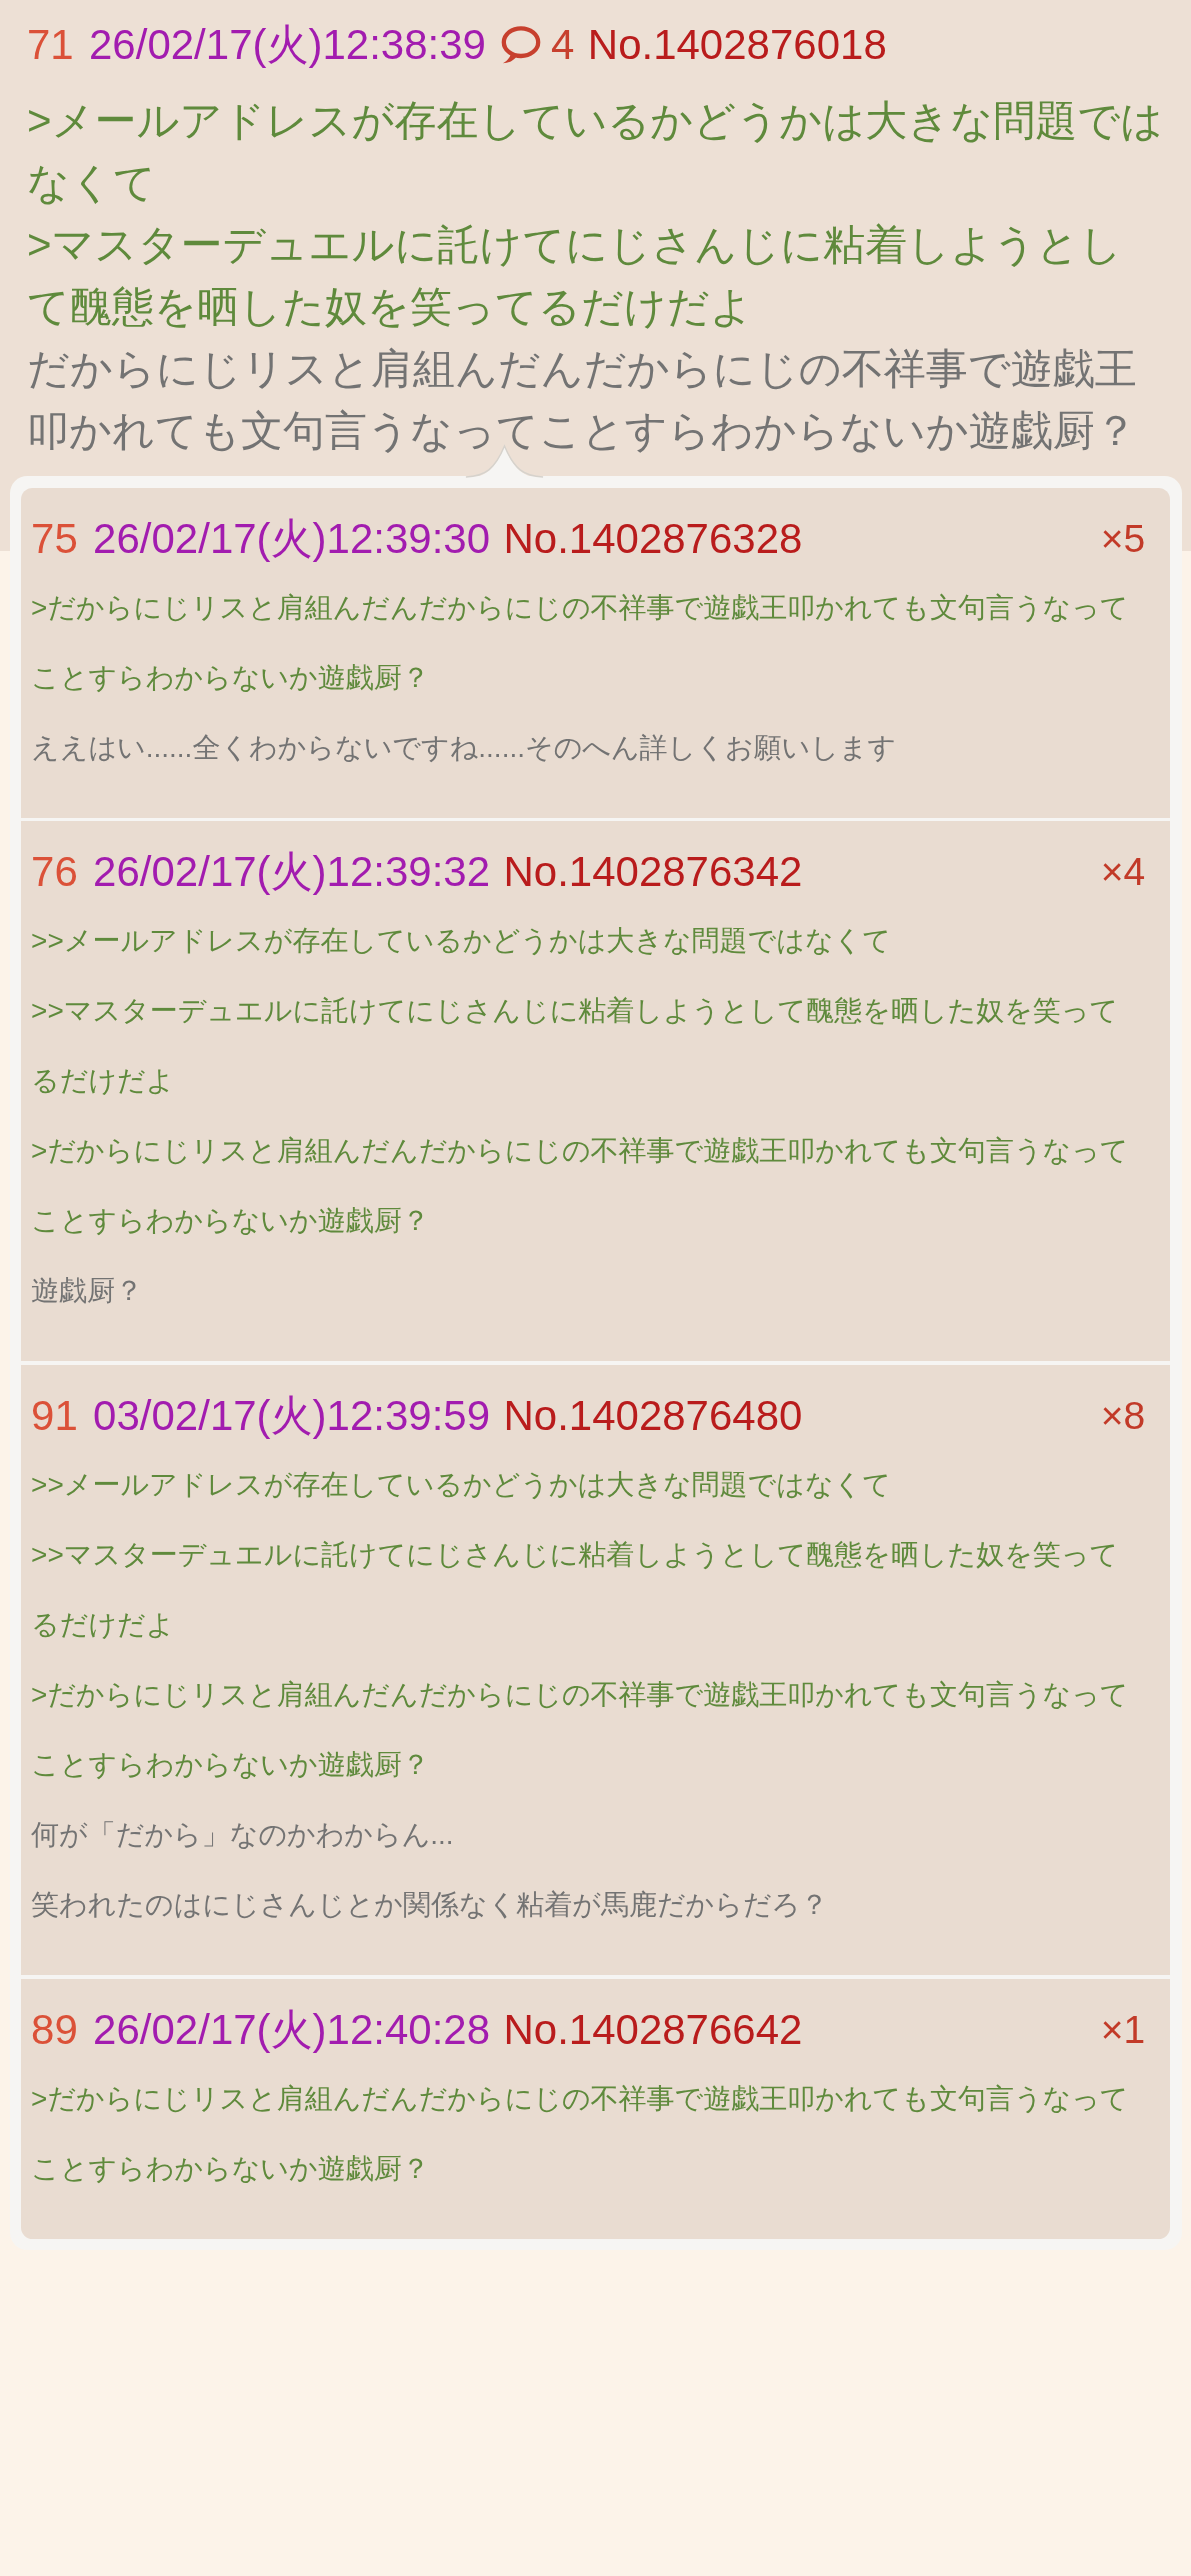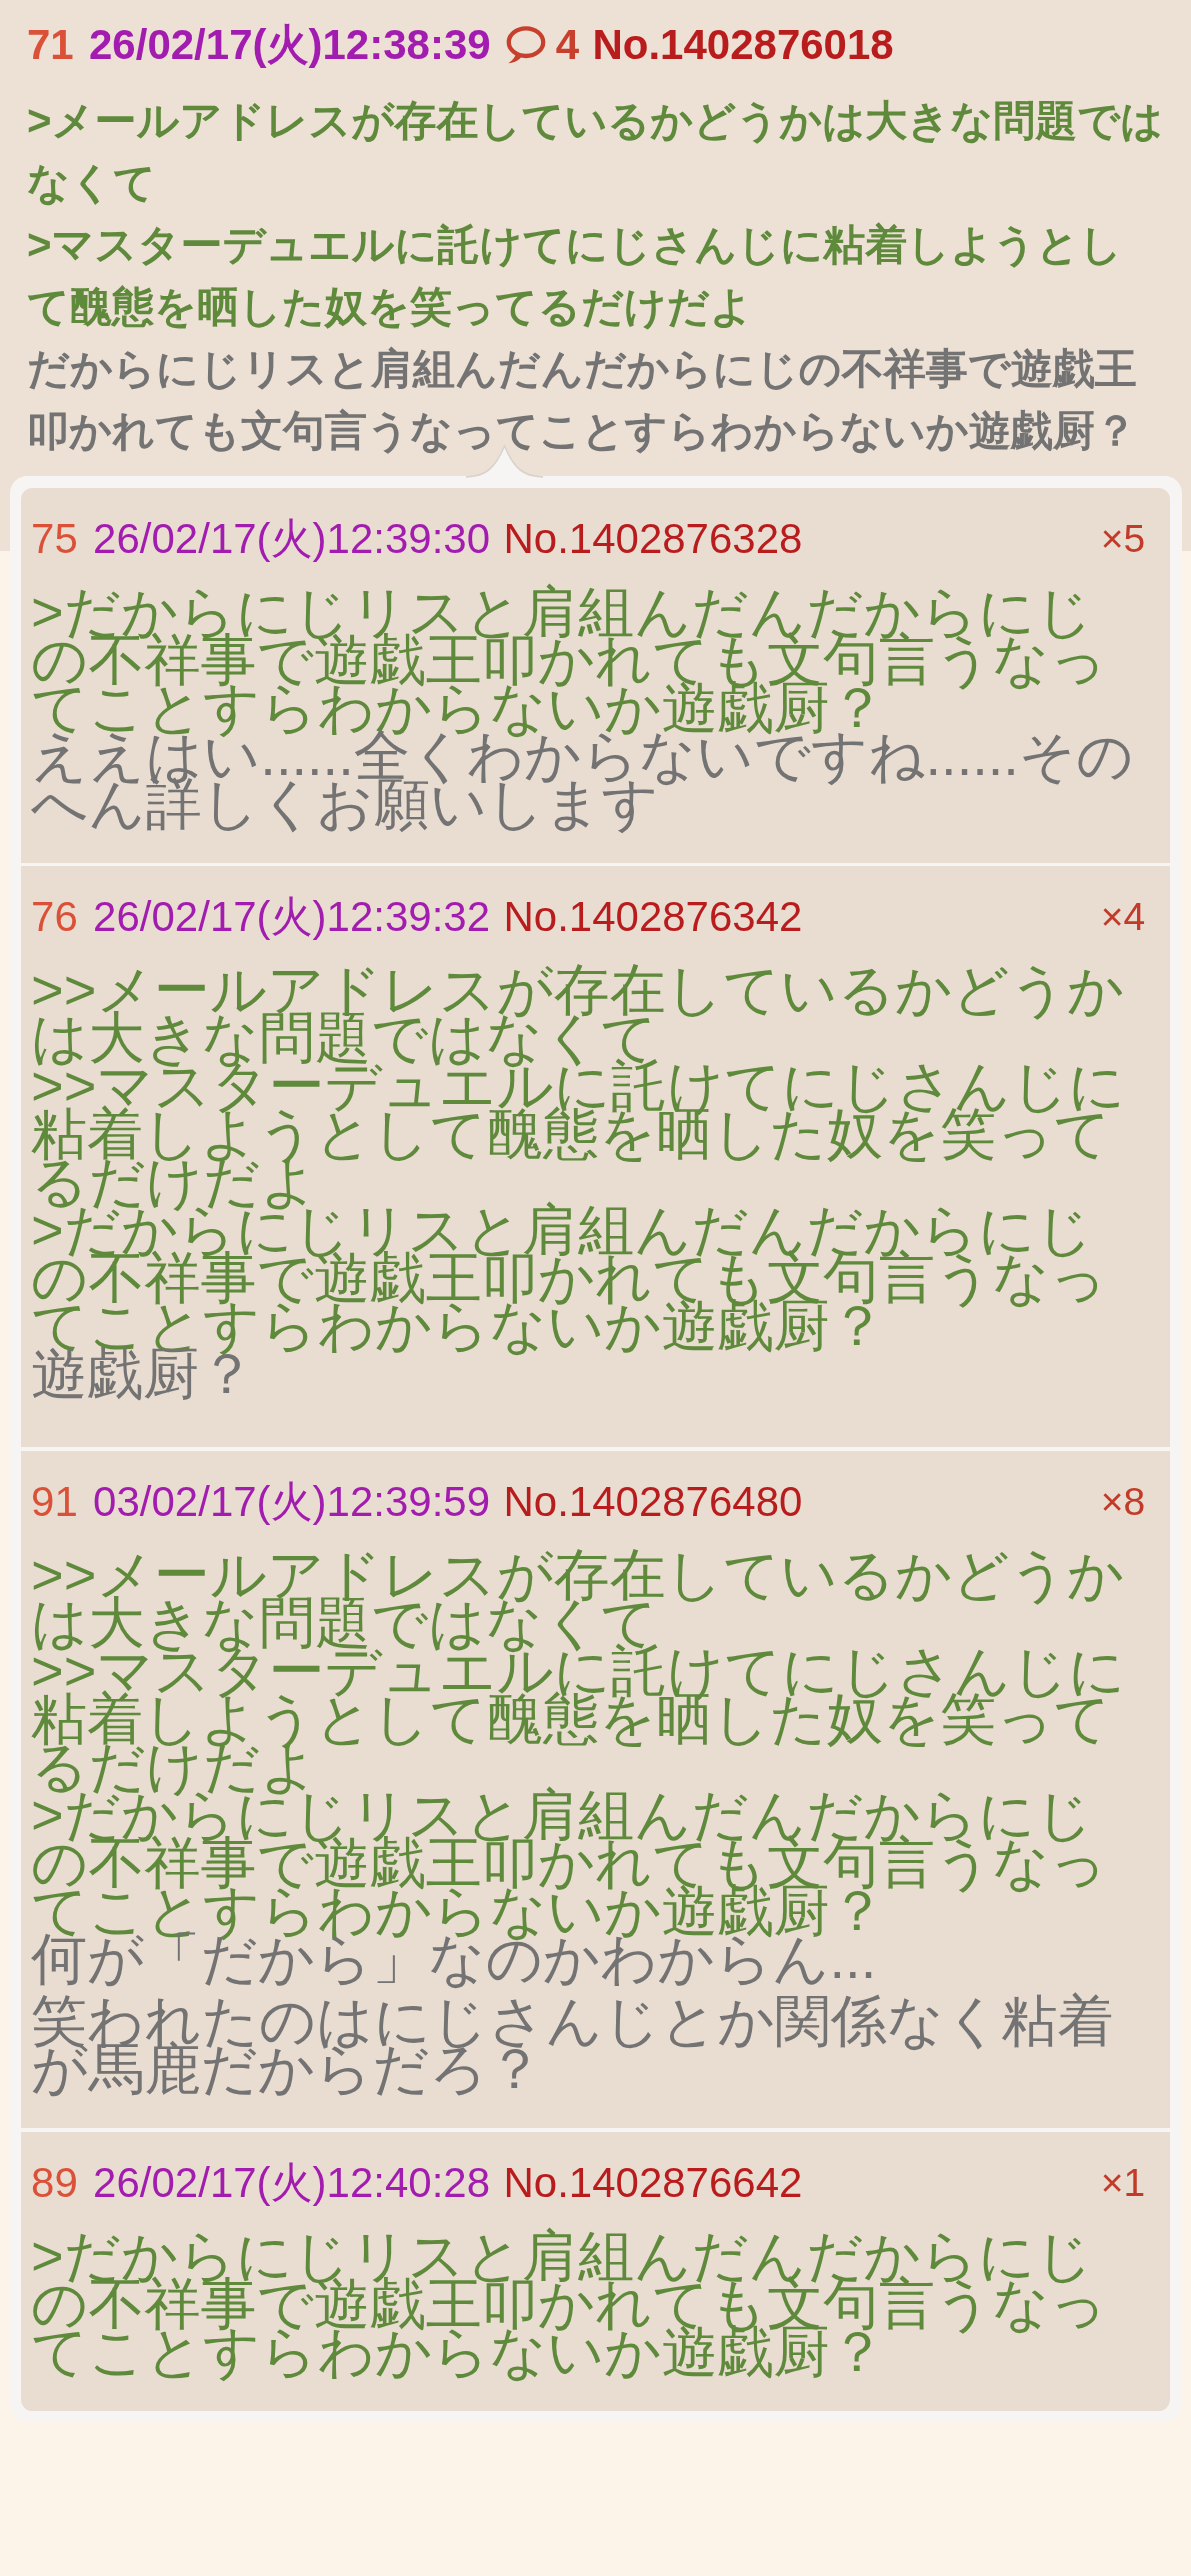--- a/index.html
+++ b/index.html
@@ -6,21 +6,21 @@
   body{
     width:1191px;height:2576px;position:relative;overflow:hidden;
     background:#FCF3E9;
     font-family:"Liberation Sans","DejaVu Sans",sans-serif;
     -webkit-font-smoothing:antialiased;
   }
   .op-block{
     position:absolute;top:0;left:0;width:1191px;height:551px;
     background:#EDE0D5;z-index:1;
   }
-  .op-content{padding:15.3px 27px 0 27px;font-weight:bold;}
+  .op-content{padding:15.3px 27px 0 27px;}
   .post-header{
     font-size:42px;line-height:59px;color:#7E1A14;
     display:flex;align-items:center;white-space:nowrap;
   }
   .post-num{color:#DB5138;margin-right:15.3px;}
   .post-date{color:#a21caf;}
   .post-no{color:#b91c1c;margin-left:13.4px;}
   .reply-bubble{display:inline-flex;align-items:center;margin-left:13.4px;color:#C7402E;}
   .reply-bubble svg{display:block;margin-right:7.7px;}
   .reply-x{margin-left:auto;color:#C23A28;font-size:39px;}
@@ -35,21 +35,21 @@
     position:absolute;left:9.6px;top:476px;width:1172px;
     background:#F6F5F3;border-radius:17.3px;z-index:2;
     padding:11.5px;box-sizing:border-box;
   }
   .replies-inner{border-radius:11.5px;overflow:hidden;}
   .reply-card{
     background:#E9DCD1;padding:21px 25px 35px 10px;margin-bottom:3.8px;
   }
   .reply-card:last-child{margin-bottom:0;}
   .reply-card .post-header{font-size:42px;}
-  .reply-card .post-body{margin-top:20px;font-size:56px;line-height:48px;}
+  .reply-card .post-body{margin-top:5px;font-size:28px;line-height:70px;}
 </style>
 </head>
 <body>
 
 <div class="op-block">
   <div class="op-content">
     <div class="post-header">
       <span class="post-num">71</span>
       <span class="post-date">26/02/17(火)12:38:39</span>
       <span class="reply-bubble">

